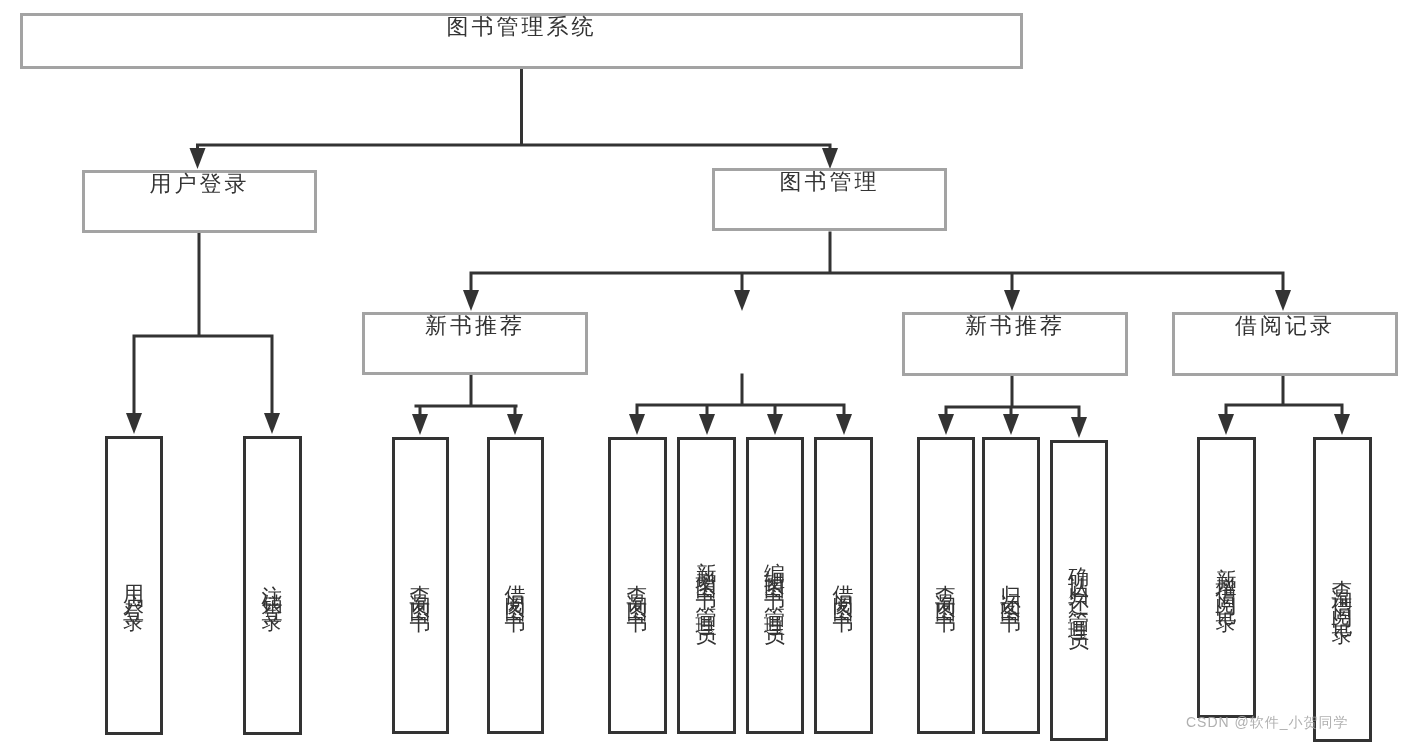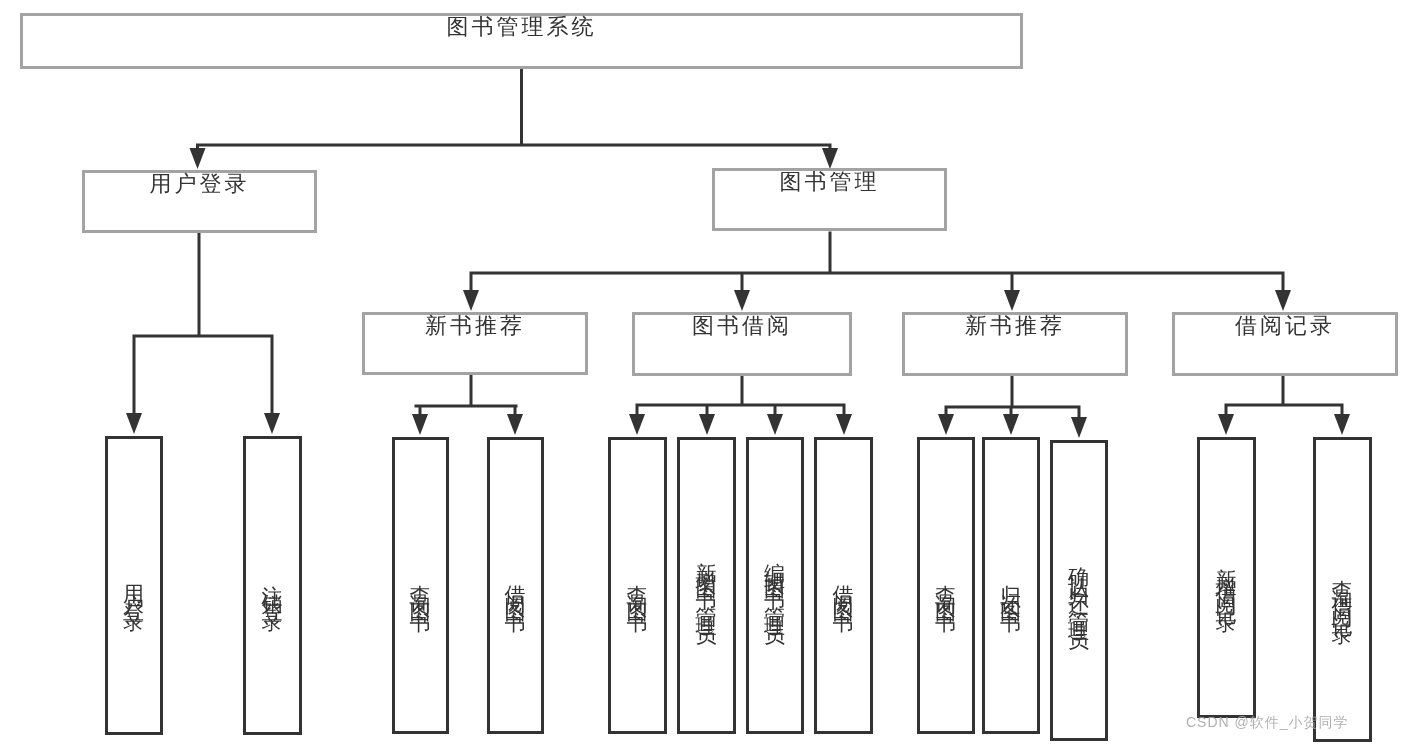--- a/index.html
+++ b/index.html
@@ -91,23 +91,20 @@
   <div class="hbox" style="left:82px;top:170px;width:235px;height:63px;">
     <span class="hbox-label">用户登录</span>
   </div>
   <div class="hbox" style="left:712px;top:168px;width:235px;height:63px;">
     <span class="hbox-label">图书管理</span>
   </div>
 
   <div class="hbox" style="left:362px;top:312px;width:226px;height:63px;">
     <span class="hbox-label">新书推荐</span>
   </div>
-  <div class="hbox" style="left:632px;top:312px;width:220px;height:64px;">
-    <span class="hbox-label">图书借阅</span>
-  </div>
   <div class="hbox" style="left:902px;top:312px;width:226px;height:64px;">
     <span class="hbox-label">新书推荐</span>
   </div>
   <div class="hbox" style="left:1172px;top:312px;width:226px;height:64px;">
     <span class="hbox-label">借阅记录</span>
   </div>
 
   <div class="vbox" style="left:105px;top:436px;width:58px;height:299px;">
     <span class="vtext">用户登录</span>
   </div>

